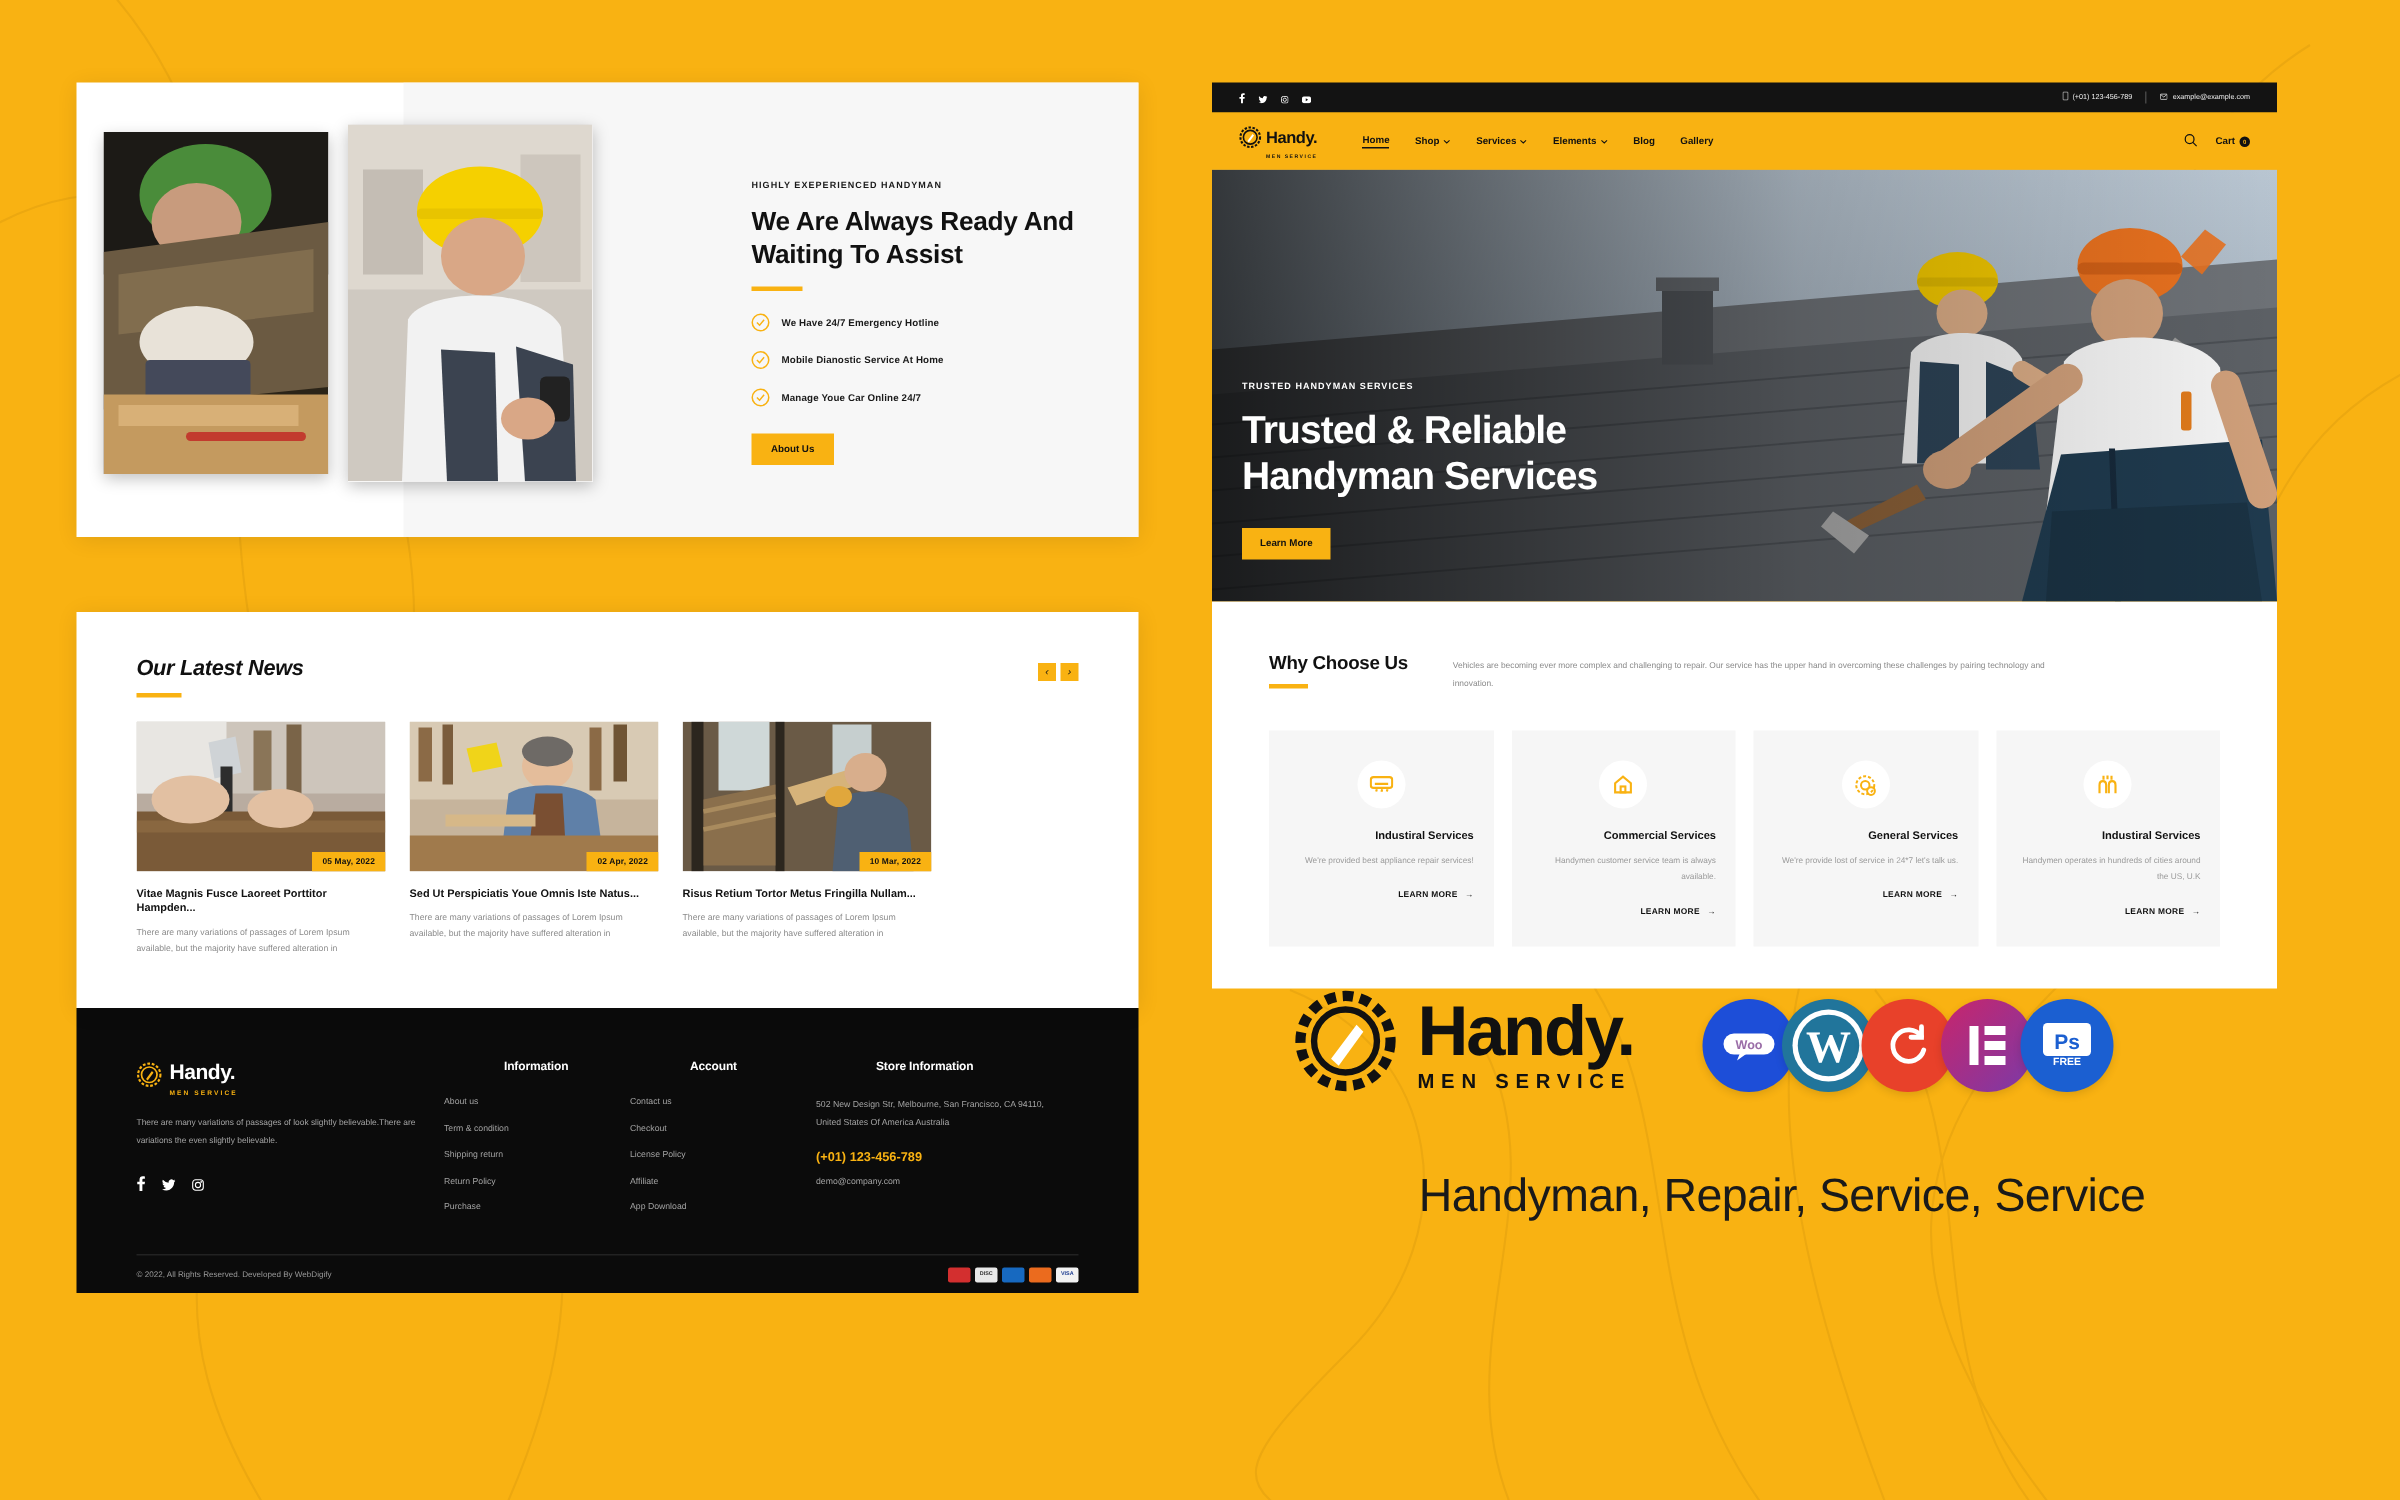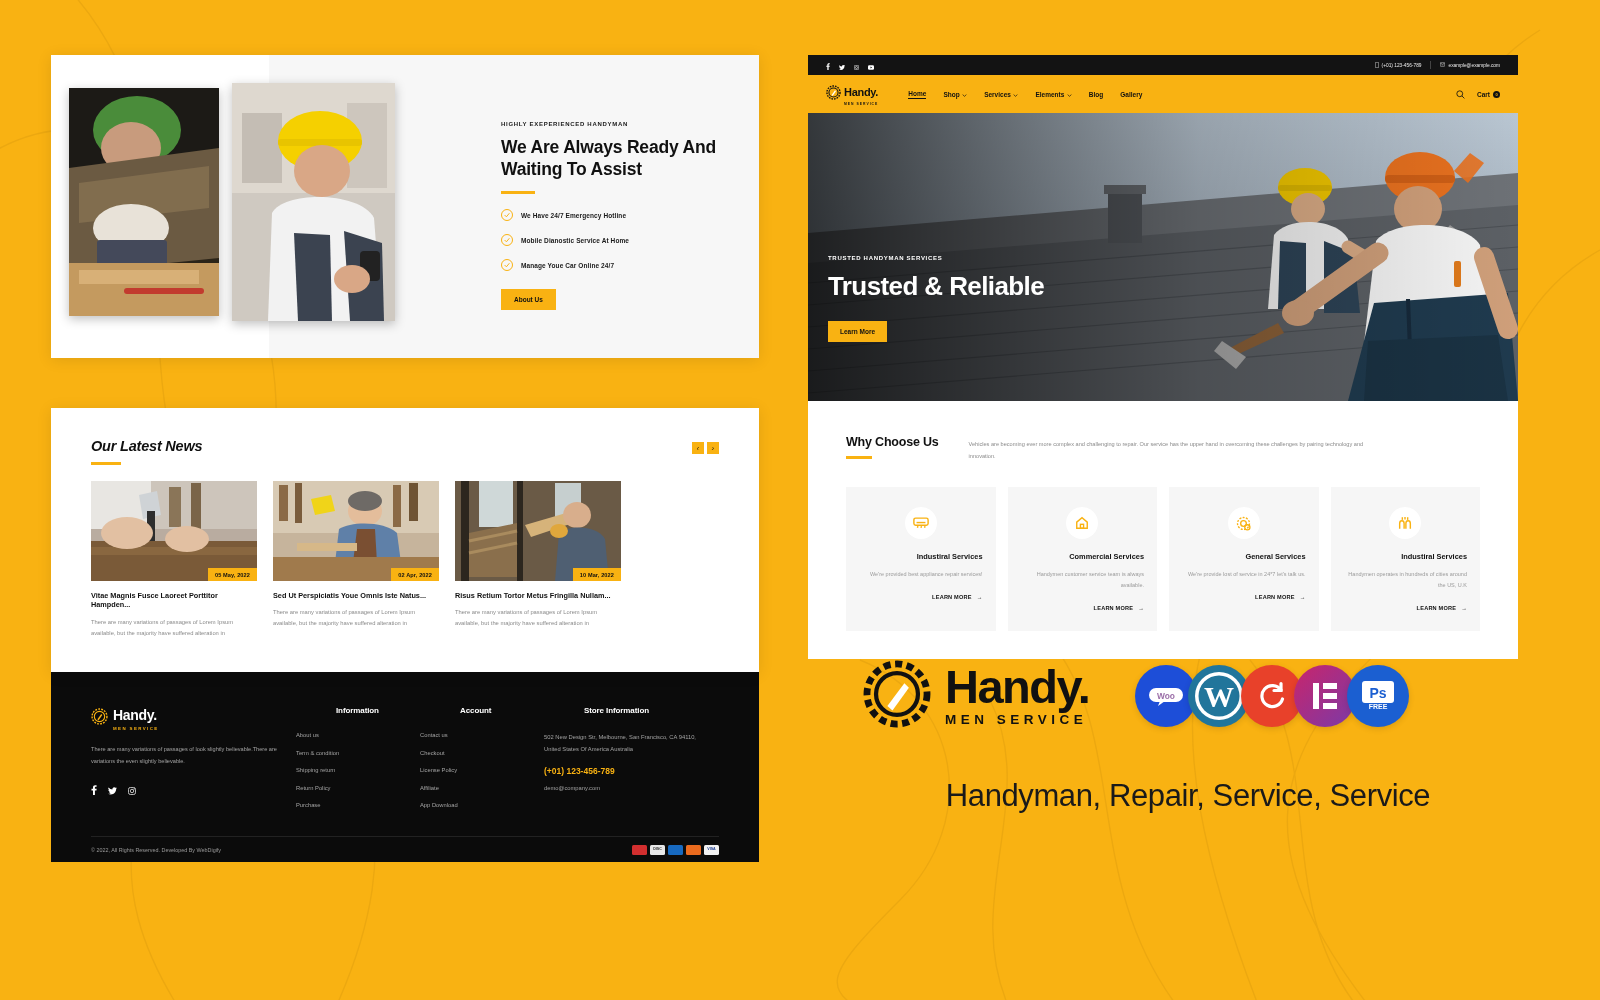--- a/index.html
+++ b/index.html
@@ -612,20 +612,21 @@
         <rect x="646" y="148" width="7" height="26" rx="2" fill="#e07a1b"></rect>
       </g>
       <path d="M560 228 L690 222 L700 288 L556 288 Z" fill="#1a3243"></path>
       <rect width="710" height="288" fill="url(#dimL)"></rect>
     </svg>
 
     <div class="hero-copy">
       <div class="hero-eyebrow">TRUSTED HANDYMAN SERVICES</div>
       <div class="hero-title">
         <span>Trusted &amp; Reliable</span><br>
+        <span>Handyman Services</span>
       </div>
       <button class="hero-btn">Learn More</button>
     </div>
   </section>
 
   <section class="why">
     <div class="why-top">
       <div>
         <div class="why-title">Why Choose Us</div>
         <div class="why-rule"></div>

